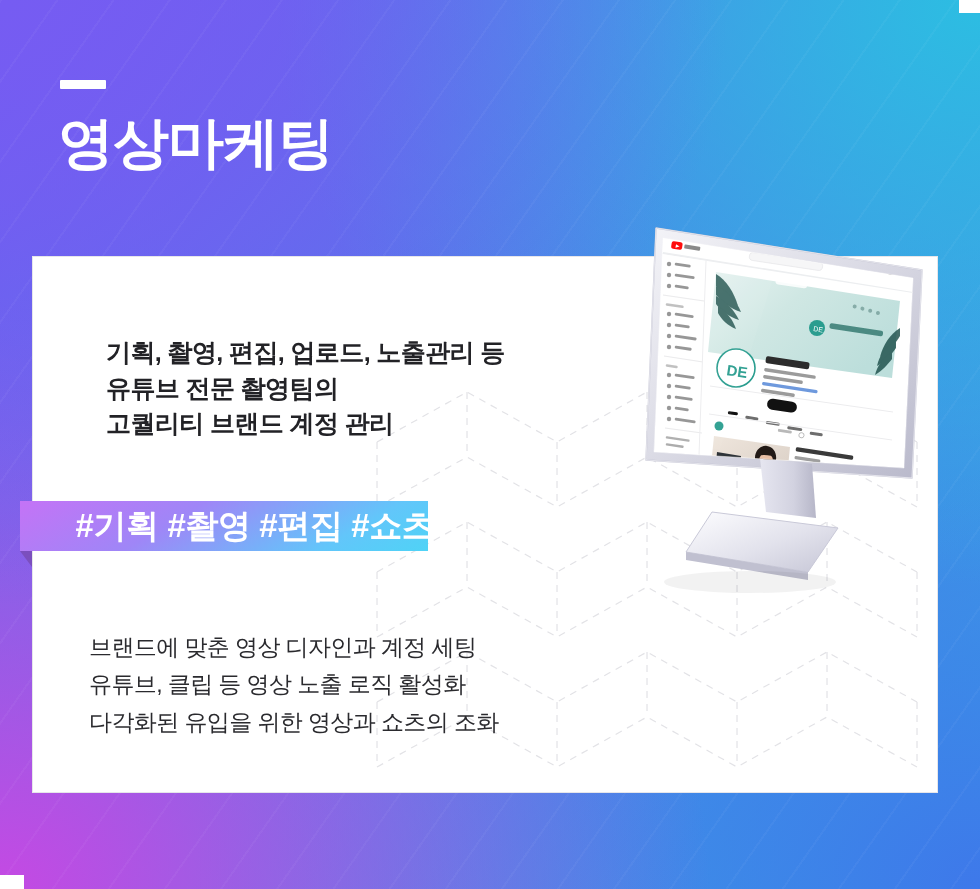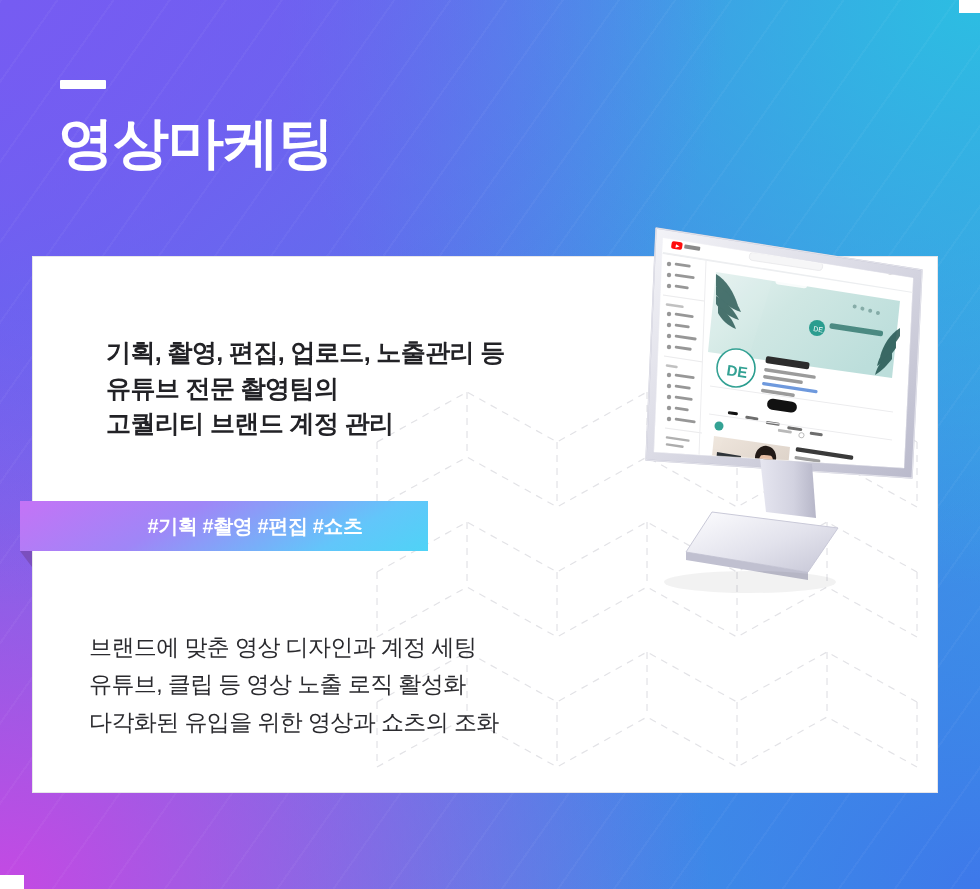--- a/index.html
+++ b/index.html
@@ -78,21 +78,21 @@
     background:linear-gradient(150deg,#c473f6 0%,#9f86f7 38%,#62c6fa 78%,#4fd3f6 100%);
   }
   #badge-fold{
     position:absolute;left:0;top:50px;width:0;height:0;
     border-top:16px solid #7b4fbe;
     border-left:12px solid transparent;
   }
   #badge-label{
     position:absolute;left:0;top:0;width:470px;height:50px;
     display:flex;align-items:center;justify-content:center;
-    font-size:20px;font-weight:700;color:#ffffff;letter-spacing:-0.4px;
+    font-size:33px;font-weight:700;color:#ffffff;letter-spacing:-0.4px;
     white-space:nowrap;
   }
 
   
   #monitor{
     position:absolute;left:600px;top:200px;width:380px;height:420px;
     pointer-events:none;
   }
   #mon-svg{width:100%;height:100%;display:block;overflow:visible;}
 </style>

